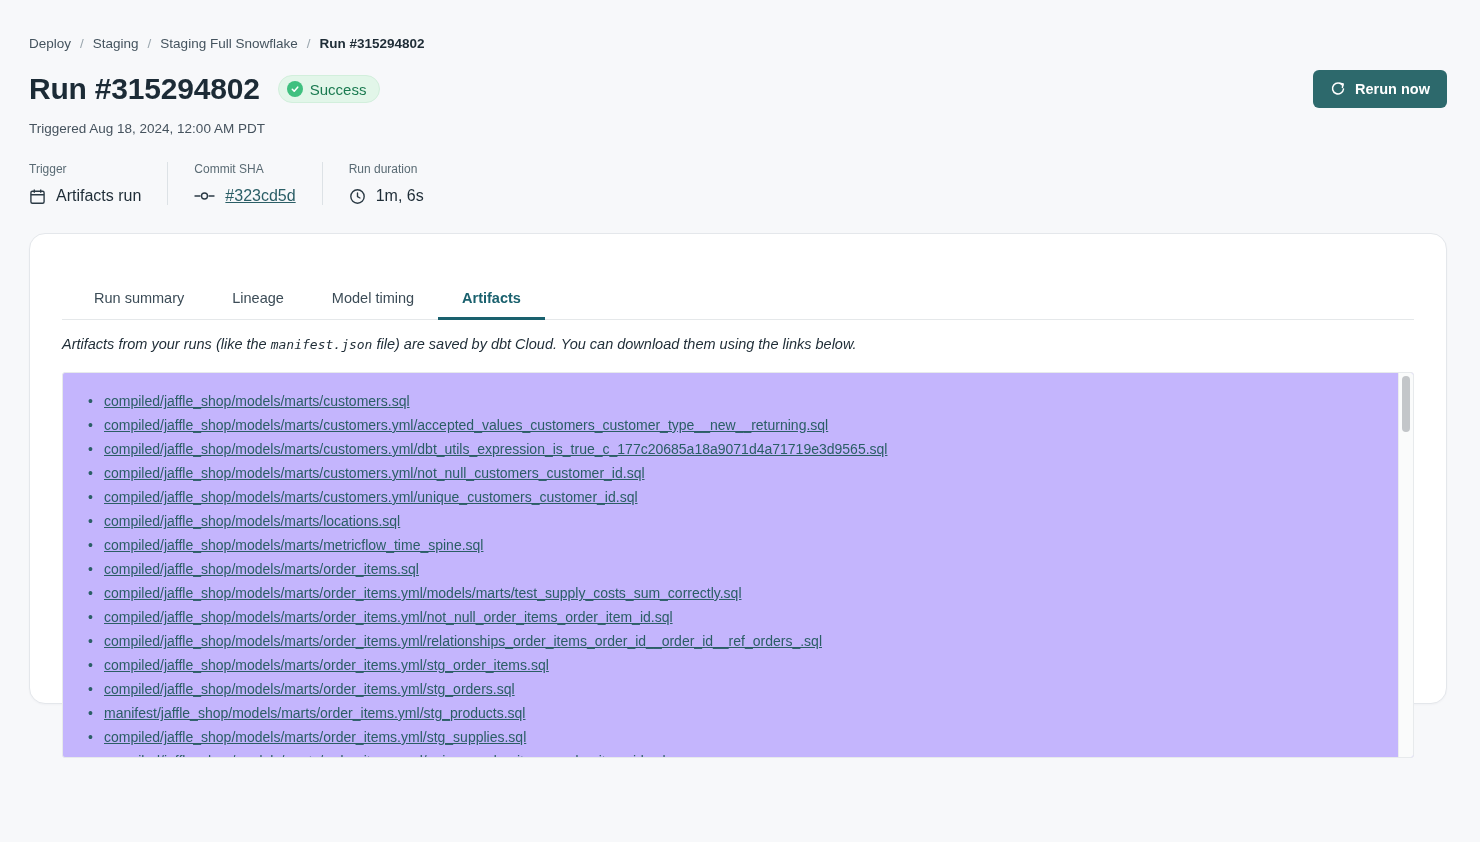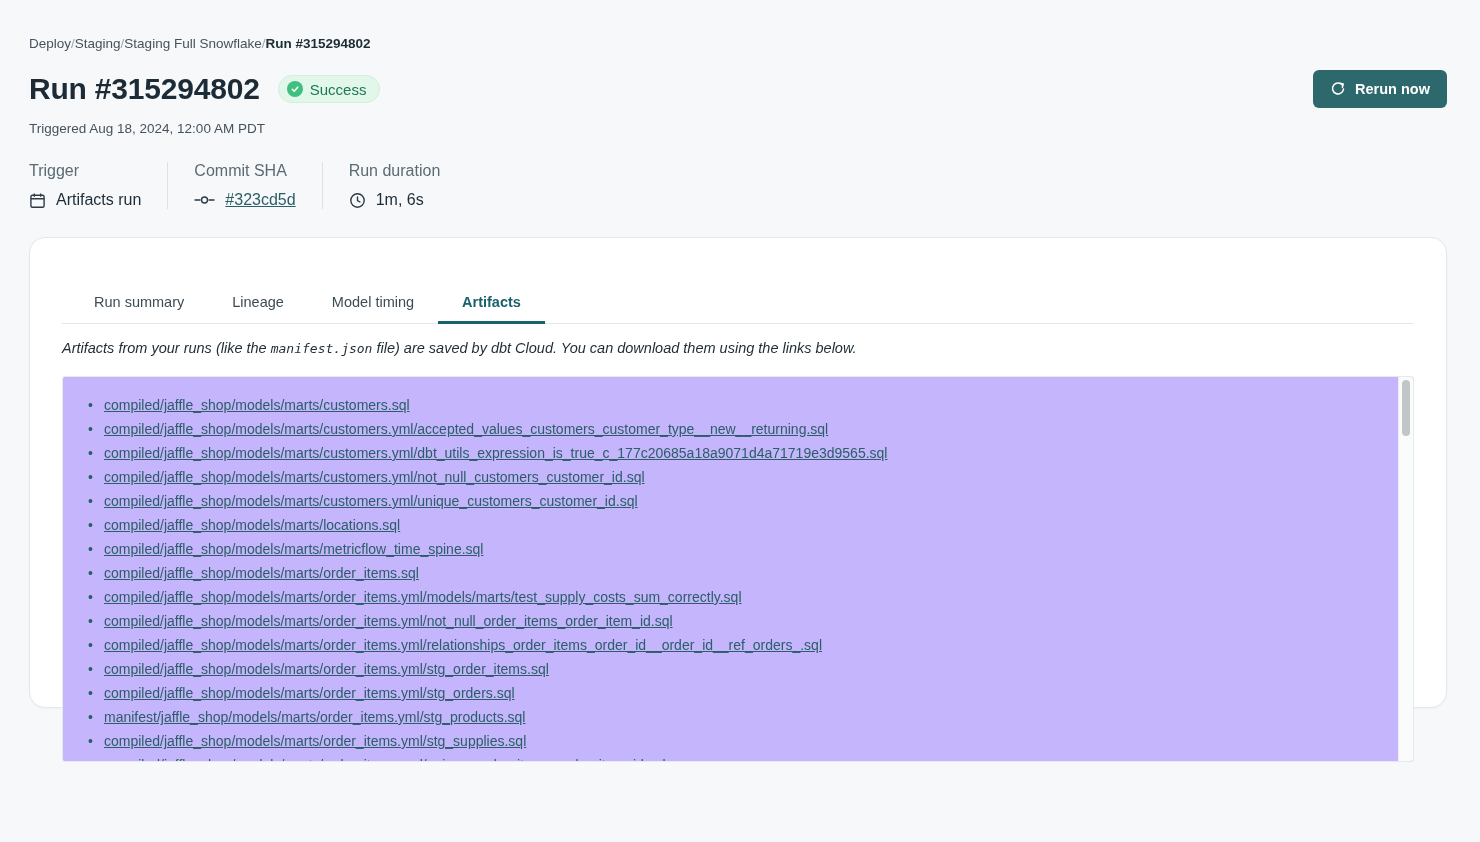--- a/index.html
+++ b/index.html
@@ -6,21 +6,21 @@
   html, body { width: 1480px; height: 842px; overflow: hidden; }
   body {
     background: #f7f8fa;
     font-family: "Liberation Sans", "DejaVu Sans", sans-serif;
     color: #1e2c36;
     -webkit-font-smoothing: antialiased;
   }
   .page { padding: 0 33px 0 29px; }
 
   
-  .breadcrumb { margin-top: 36px; font-size: 13.5px; display: flex; align-items: center; }
+  .breadcrumb { margin-top: 36px; font-size: 13.5px; display: flex; align-items: center; gap: 9px; }
   .breadcrumb a { color: #44535e; text-decoration: none; cursor: pointer; }
   .breadcrumb .sep { color: #9aa6ae; }
   .breadcrumb .current { color: #1e2c36; font-weight: 700; }
 
   
   .header-row { margin-top: 19px; display: flex; align-items: center; }
   .page-title { font-size: 30px; font-weight: 700; letter-spacing: -0.2px; color: #1c2b36; }
   .status-badge {
     margin-left: 18px; height: 28px; display: inline-flex; align-items: center; gap: 7px;
     background: #e2f6e9; border: 1px solid #d2efdc; border-radius: 14px;
@@ -34,21 +34,21 @@
     margin-left: auto; height: 38px; padding: 8px 17px; border: none; border-radius: 6px;
     background: #2d696c; color: #ffffff; font-size: 14.5px; font-weight: 700;
     font-family: inherit; display: inline-flex; align-items: center; gap: 9px; cursor: pointer;
   }
   .triggered { margin-top: 13px; font-size: 13.5px; color: #46535e; }
 
   
   .meta-row { margin-top: 26px; display: flex; align-items: stretch; }
   .meta-col { padding: 0 26px; border-left: 1px solid #dde2e6; }
   .meta-col:first-child { padding-left: 0; border-left: none; }
-  .meta-label { font-size: 16px; color: #5a6b74; }
+  .meta-label { font-size: 12px; color: #5a6b74; }
   .meta-value { margin-top: 11px; font-size: 16px; color: #1e2c36; display: flex; align-items: center; gap: 10px; }
   .meta-value svg { flex: none; }
   .commit-link { color: #2b5e66; text-decoration: underline; cursor: pointer; }
 
   
   .card {
     margin-top: 28px; background: #ffffff; border: 1px solid #e4e7eb; border-radius: 16px;
     padding: 44px 32px 45px 32px; height: 471px;
     box-shadow: 0 1px 2px rgba(30,44,54,0.03);
   }

